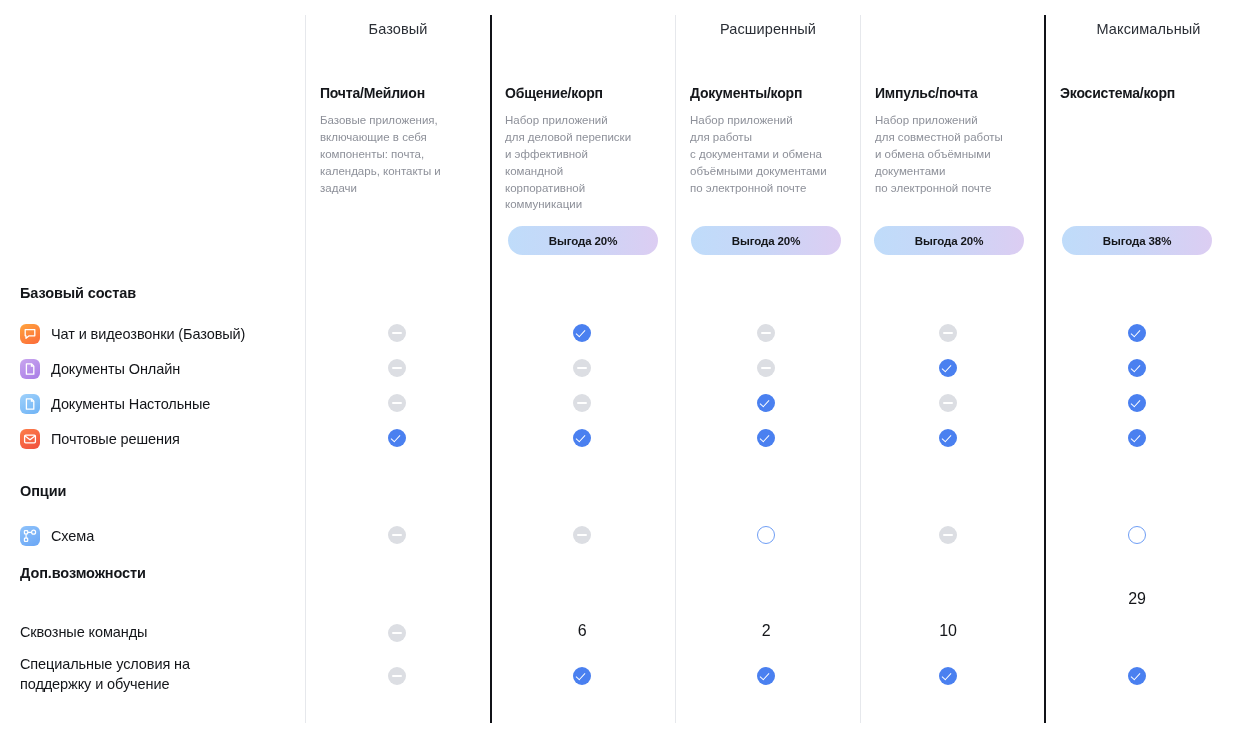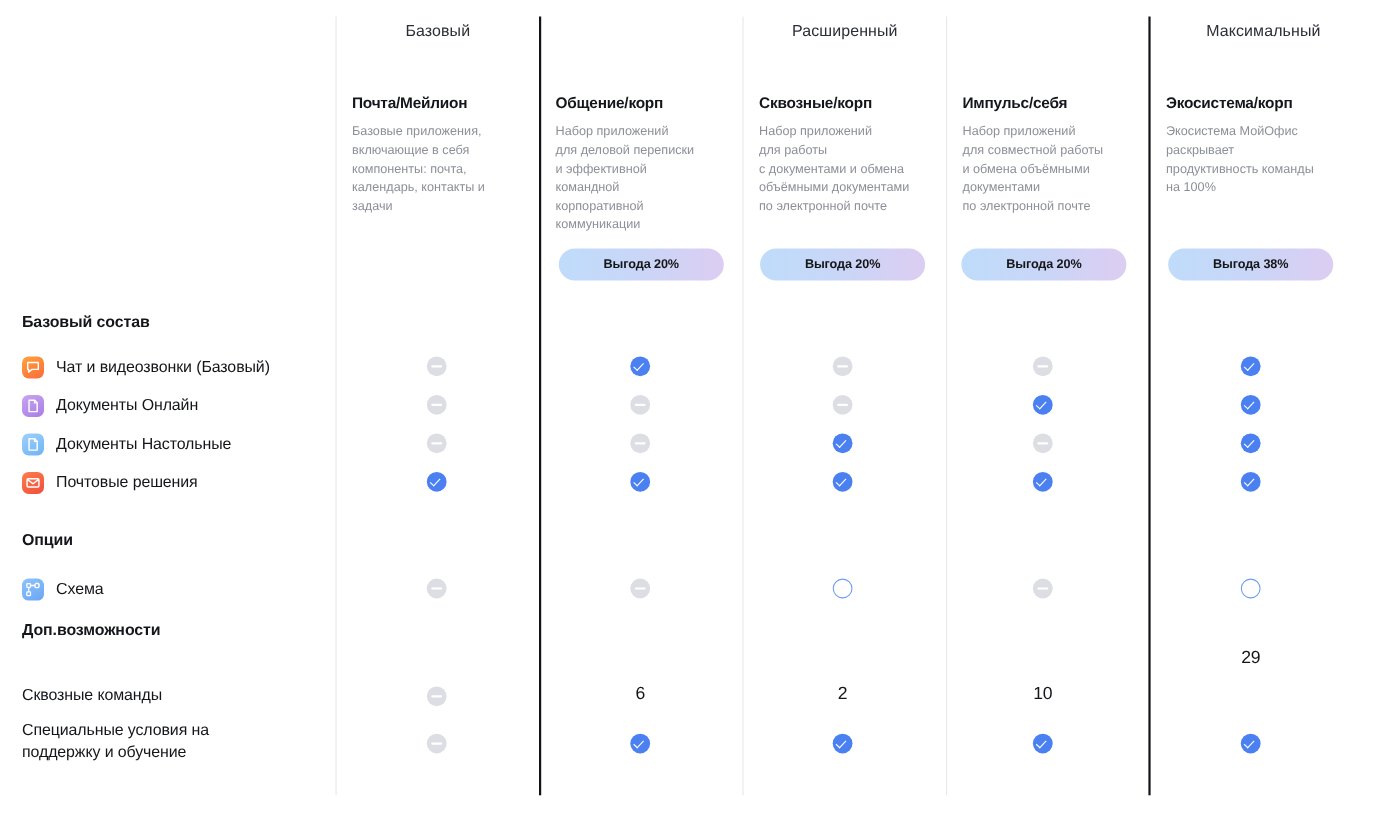--- a/index.html
+++ b/index.html
@@ -227,43 +227,39 @@
     <p class="plan-title">Общение/корп</p>
     <p class="plan-desc">Набор приложений
 для деловой переписки
 и эффективной
 командной
 корпоративной
 коммуникации</p>
   </div>
 
   <div class="plan plan-3">
-    <p class="plan-title">Сквозные/корп</p>
+    <p class="plan-title">Документы/корп</p>
     <p class="plan-desc">Набор приложений
 для работы
 с документами и обмена
 объёмными документами
 по электронной почте</p>
   </div>
 
   <div class="plan plan-4">
-    <p class="plan-title">Импульс/себя</p>
+    <p class="plan-title">Импульс/почта</p>
     <p class="plan-desc">Набор приложений
 для совместной работы
 и обмена объёмными
 документами
 по электронной почте</p>
   </div>
 
   <div class="plan plan-5">
     <p class="plan-title">Экосистема/корп</p>
-    <p class="plan-desc">Экосистема МойОфис
-раскрывает
-продуктивность команды
-на 100%</p>
   </div>
 
   <div class="badge badge-2">Выгода 20%</div>
   <div class="badge badge-3">Выгода 20%</div>
   <div class="badge badge-4">Выгода 20%</div>
   <div class="badge badge-5">Выгода 38%</div>
 
   <div class="group-head gh-base">Базовый состав</div>
   <div class="group-head gh-opt">Опции</div>
   <div class="group-head gh-add">Доп.возможности</div>

